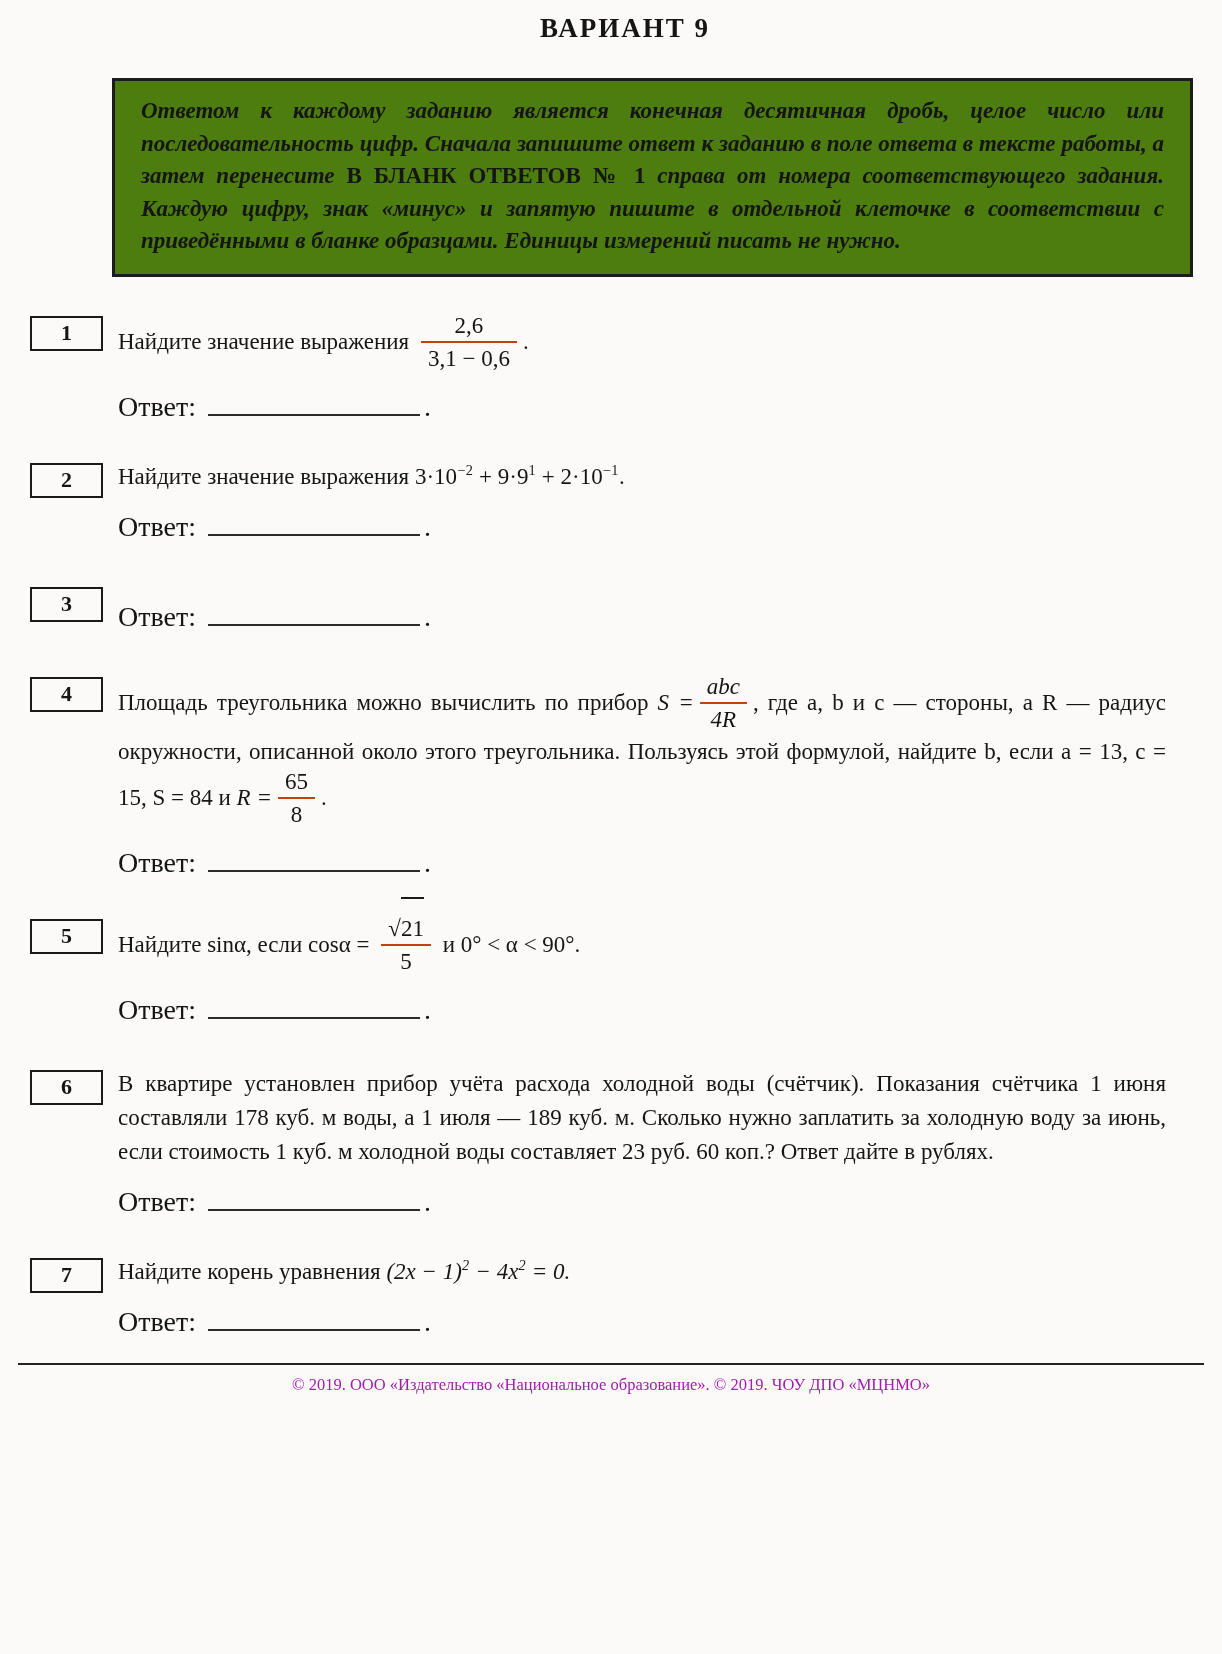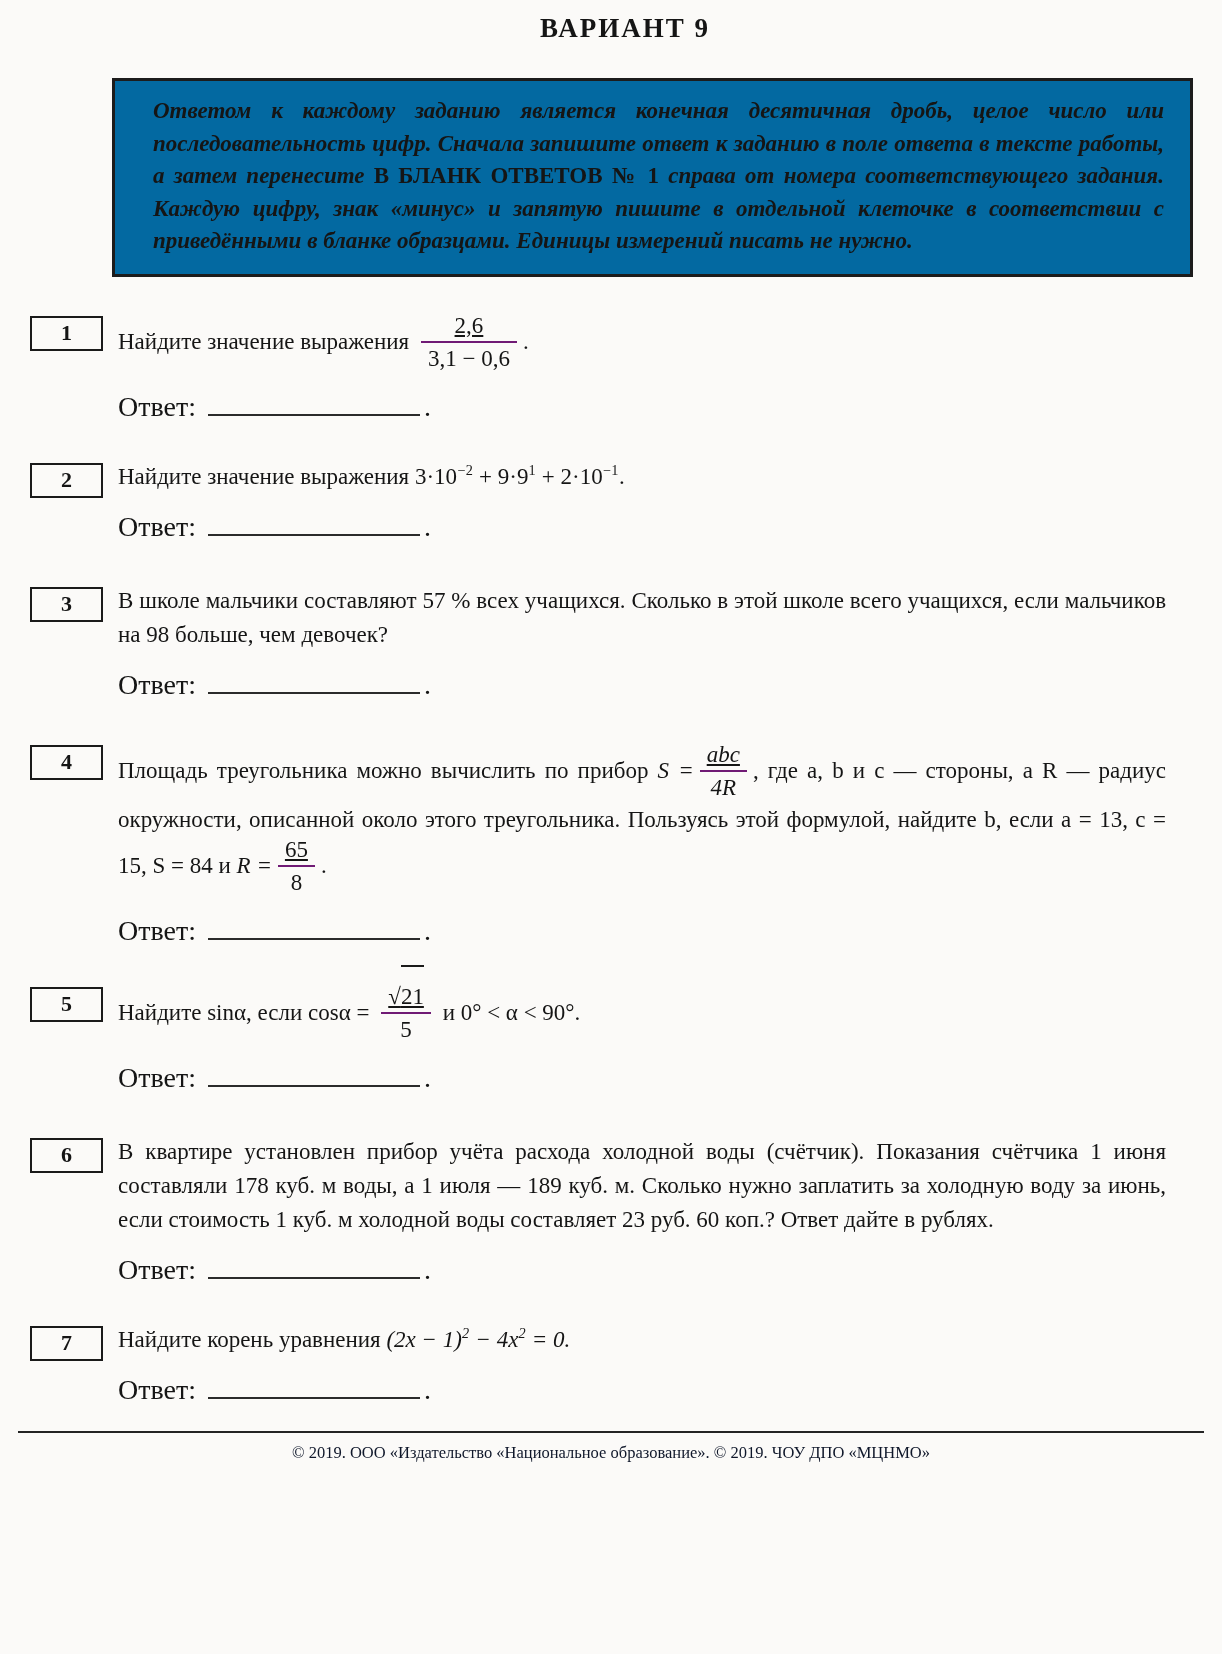--- a/index.html
+++ b/index.html
@@ -25,22 +25,22 @@
     font-weight: bold;
     letter-spacing: 2px;
     line-height: 32px;
     padding-left: 28px;
   }
   .instructions {
     box-sizing: border-box;
     margin: 34px 0 0 112px;
     width: 1081px;
     border: 3px solid #1c1c1c;
-    padding: 14px 26px 16px 38px;
-    background: #0369a1;
+    padding: 14px 26px 16px 26px;
+    background: #4d7c0f;
   }
   .instr-text {
     margin: 0;
     font-size: 23px;
     line-height: 32.5px;
     font-weight: bold;
     font-style: italic;
     text-align: justify;
   }
   .instr-text .upright {
@@ -91,23 +91,22 @@
   .frac {
     display: inline-block;
     vertical-align: middle;
     text-align: center;
     margin: 0 6px;
     transform: translateY(-2px);
   }
   .frac .fnum {
     display: block;
     padding: 1px 7px 2px;
-    border-bottom: 2px solid #701a75;
+    border-bottom: 2px solid #c2410c;
     line-height: 27px;
-    text-decoration: underline;
   }
   .frac .fden {
     display: block;
     padding: 2px 7px 0;
     line-height: 27px;
   }
   .sqrt-arg {
     border-top: 2px solid #1a1a1a;
     padding-top: 17px;
   }
@@ -121,21 +120,21 @@
   .expr { white-space: nowrap; }
   .rule {
     margin: 24px 18px 0 18px;
     border-top: 2.5px solid #242424;
   }
   .footer {
     margin-top: 9px;
     text-align: center;
     font-size: 16.5px;
     line-height: 22px;
-    color: #0f172a;
+    color: #a21caf;
   }
   .footer p { margin: 0; }
 </style>
 </head>
 <body>
 
 <main class="page">
 
   <h1 class="title">ВАРИАНТ 9</h1>
 
@@ -159,21 +158,20 @@
       <p class="ptext"><span>Найдите значение выражения</span>
         <span class="expr"><span>3·10</span><sup>−2</sup><span> + </span><span>9·9</span><sup>1</sup><span> + </span><span>2·10</span><sup>−1</sup><span>.</span></span>
       </p>
       <p class="answer"><span>Ответ:</span><span class="blank"></span><span>.</span></p>
     </div>
   </section>
 
   <section class="problem gap-lg">
     <div class="numbox">3</div>
     <div class="pbody">
-      <p class="ptext just">В школе мальчики составляют 57 % всех учащихся. Сколько в этой школе всего учащихся, если мальчиков на 98 больше, чем девочек?</p>
       <p class="answer"><span>Ответ:</span><span class="blank"></span><span>.</span></p>
     </div>
   </section>
 
   <section class="problem gap-lg">
     <div class="numbox">4</div>
     <div class="pbody">
       <p class="ptext just"><span>Площадь треугольника можно вычислить по прибор</span>
         <span class="math-it">S =</span><span class="frac math-it"><span class="fnum">abc</span><span class="fden">4R</span></span><span>, где a, b и c — стороны, а R — радиус окружности, описанной около этого треугольника. Пользуясь этой формулой, найдите b, если a = 13, c = 15, S = 84 и</span>
         <span class="math-it">R =</span><span class="frac"><span class="fnum">65</span><span class="fden">8</span></span><span>.</span>

